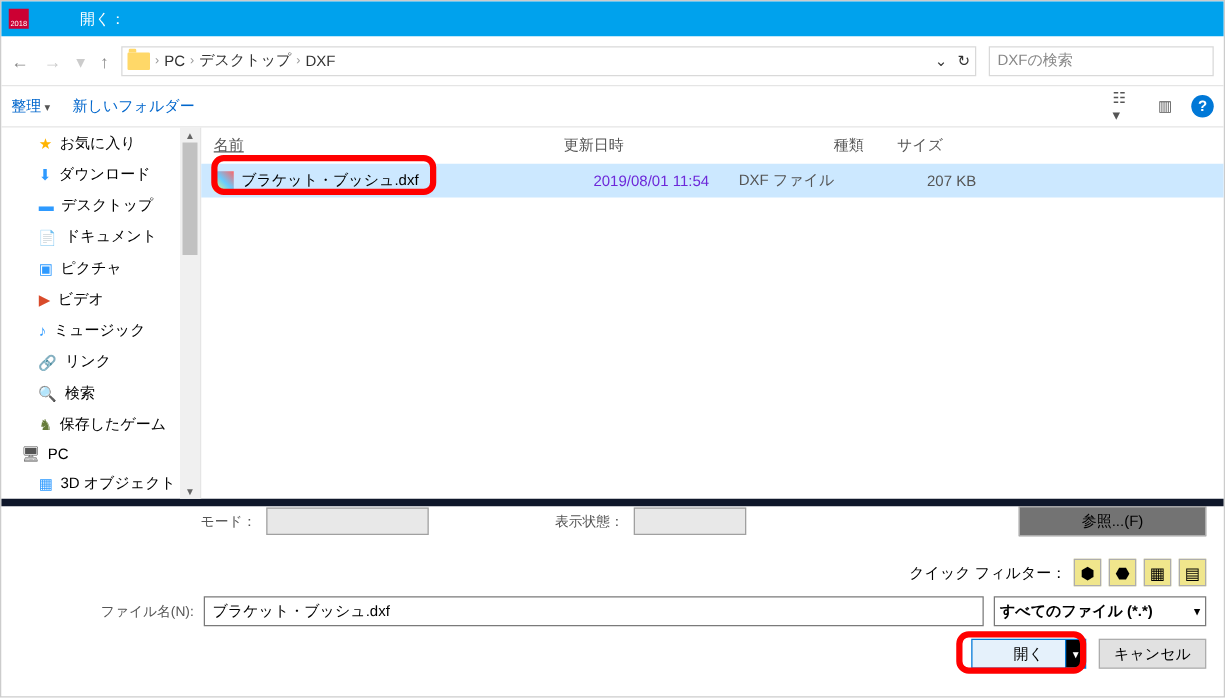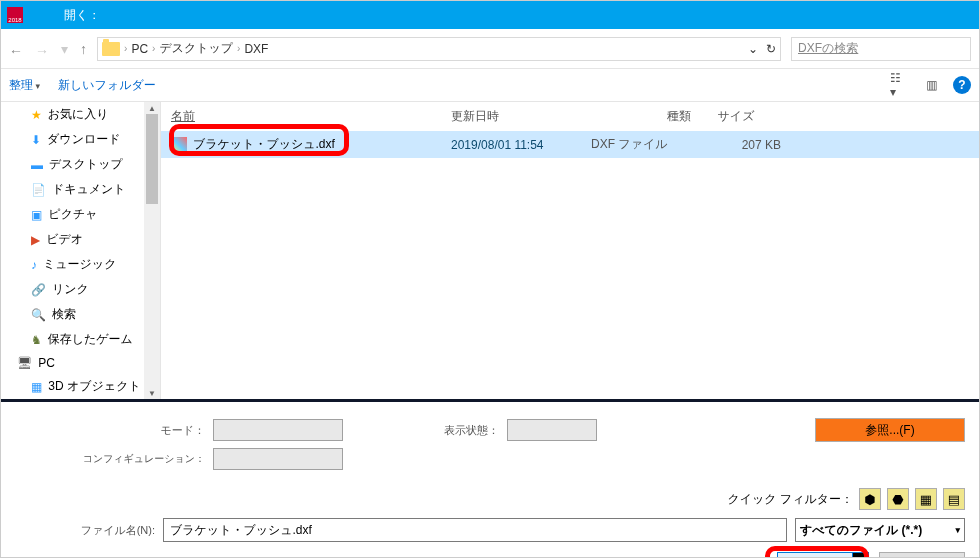--- a/index.html
+++ b/index.html
@@ -9,52 +9,52 @@
     .navbar { height: 40px; display: flex; align-items: center; padding: 0 8px; gap: 10px; border-bottom: 1px solid #e5e5e5; }
     .nav-icons { display: flex; gap: 12px; align-items: center; }
     .nav-arrow { color: #888; font-size: 14px; }
     .nav-arrow.disabled { color: #ccc; }
     .breadcrumb { flex: 1; height: 24px; border: 1px solid #d9d9d9; display: flex; align-items: center; padding: 0 4px; gap: 4px; }
     .folder-icon { width: 18px; height: 14px; background: #ffd868; border-radius: 1px; display:inline-block; position:relative; }
     .folder-icon::before { content:''; position:absolute; top:-3px; left:1px; width:6px; height:3px; background:#ffd868; border-radius:1px 1px 0 0; }
     .breadcrumb span { color: #333; }
     .breadcrumb .sep { color: #999; font-size: 10px; }
     .breadcrumb-end { margin-left: auto; display: flex; gap: 8px; color: #555; }
-    .searchbox { width: 180px; height: 24px; border: 1px solid #d9d9d9; padding: 0 6px; color: #888; display:flex; align-items:center;text-decoration:underline; }
+    .searchbox { width: 180px; height: 24px; border: 1px solid #d9d9d9; padding: 0 6px; color: #888; display:flex; align-items:center; }
     .toolbar { height: 32px; display: flex; align-items: center; padding: 0 8px; gap: 18px; }
     .toolbar .btn { color: #0066cc; cursor: pointer; }
     .toolbar .btn.dropdown::after { content:' ▾'; font-size: 9px; color:#555; }
     .toolbar-right { margin-left: auto; display: flex; gap: 10px; align-items: center; }
     .icon-btn { width: 22px; height: 22px; border: 1px solid transparent; display:flex; align-items:center; justify-content:center; color:#555; }
     .help-icon { width:18px; height:18px; border-radius:50%; background:#0078d7; color:#fff; display:flex; align-items:center; justify-content:center; font-weight:bold; }
     .main { display: flex; height: 298px; border-top: 1px solid #e5e5e5; }
     .sidebar { width: 160px; border-right: 1px solid #e5e5e5; overflow-y: auto; position: relative; }
     .sidebar-scrollbar { position: absolute; right: 0; top: 0; width: 16px; height: 100%; background: #f0f0f0; }
     .sidebar-scrollbar-thumb { position:absolute; top:12px; left:2px; right:2px; height:90px; background:#c1c1c1; }
     .sidebar-scrollbar-arrow { position:absolute; left:0; right:0; height:12px; display:flex; align-items:center; justify-content:center; font-size:8px; color:#666; background:#f0f0f0; }
     .sidebar-item { display: flex; align-items: center; gap: 6px; padding: 4px 4px 4px 30px; }
     .sidebar-item.pc { padding-left: 16px; }
     .i-star { color:#ffb400; } .i-down { color:#2e9aff; } .i-desk { color:#2e9aff; } .i-doc{color:#888;} .i-pic{color:#2e9aff;} .i-vid{color:#d94b2b;} .i-mus{color:#2e9aff;} .i-link{color:#2e9aff;} .i-search{color:#888;} .i-game{color:#667b3a;} .i-pci{color:#555;} .i-3d{color:#2e9aff;}
     .filearea { flex: 1; position: relative; }
     .columns { display: flex; padding: 6px 10px; color: #555; }
     .col-name { width: 280px; text-decoration: underline; } .col-date { width: 140px; } .col-type { width: 100px; text-align: right; } .col-size { width: 90px; text-align:center;font-family:Liberation Serif, serif; }
     .filerow { display: flex; padding: 5px 10px; align-items: center; background: #cce8ff; }
     .filerow .fname { width: 280px; display:flex; align-items:center; gap:6px; }
-    .filerow .fdate { width: 140px; color:#0c4a6e; }
+    .filerow .fdate { width: 140px; color:#6d28d9;text-align:center; }
     .filerow .ftype { width: 100px; color:#555; }
     .filerow .fsize { width: 90px; text-align:right; color:#555; }
     .dxf-icon { width:16px; height:16px; background:linear-gradient(45deg,#ff6,#6cf,#f66); display:inline-block; }
     .highlight-red { position:absolute; border: 5px solid #ff0000; border-radius: 10px; pointer-events:none; }
-    .bottom { border-top: 3px solid #0f172a; padding: 16px 14px; height: 156px; }
+    .bottom { border-top: 6px solid #0f172a; padding: 0 14px; height: 156px; }
     .form-row { display: flex; align-items: center; margin-bottom: 6px; gap: 8px; }
     .form-label { width: 190px; text-align: right; color: #555; font-size: 11px; }
     .form-label-sm { font-size: 10px; }
     .combo { height: 22px; border: 1px solid #a0a0a0; background: #e8e8e8; width: 130px; }
     .combo2 { height: 22px; border: 1px solid #a0a0a0; background: #e8e8e8; width: 90px; }
-    .btn-ref { height: 24px; width: 150px; border: 1px solid #adadad; background: #f97316; }
+    .btn-ref { height: 24px; width: 150px; border: 1px solid #adadad; background: #737373; }
     .quick-row { display:flex; justify-content:flex-end; align-items:center; gap:6px; margin: 18px 0 8px; text-align: right; }
     .qf-icon { width:22px; height:22px; border:1px solid #adadad; background:#f0e68c; display:flex; align-items:center; justify-content:center; font-size:13px; }
     .filename-row { display:flex; align-items:center; gap:8px; }
     .filename-input { flex:1; height:24px; border:1px solid #7a7a7a; padding: 0 6px; }
     .filter-select { width:170px; height:24px; border:1px solid #7a7a7a; padding:0 4px; display:flex; align-items:center; justify-content:space-between;font-weight:bold; }
     .action-row { display:flex; justify-content:flex-end; gap:10px; margin-top:10px; position:relative; }
     .open-btn { width:92px; height:24px; border:1px solid #0078d7; background:#e5f1fb; display:flex; align-items:center; justify-content:center; position:relative; }
     .open-btn .dd { position:absolute; right:0; top:0; bottom:0; width:16px; border-left:1px solid #0078d7; background:#000; color:#fff; display:flex; align-items:center; justify-content:center; font-size:8px; }
     .cancel-btn { width:86px; height:24px; border:1px solid #adadad; background:#e1e1e1; display:flex; align-items:center; justify-content:center; }
   </style>
@@ -184,24 +184,20 @@
 <div class="bottom">
   <div class="form-row">
     <div class="form-label">モード：</div>
     <div class="combo"></div>
     <div style="width:60px;"></div>
     <div class="form-label" style="width:80px;">表示状態：</div>
     <div class="combo2"></div>
     <div style="flex:1;"></div>
     <button class="btn-ref">参照...(F)</button>
   </div>
-  <div class="form-row">
-    <div class="form-label form-label-sm">コンフィギュレーション：</div>
-    <div class="combo"></div>
-  </div>
   <div class="quick-row">
     <span>クイック フィルター：</span>
     <span class="qf-icon">⬢</span>
     <span class="qf-icon">⬣</span>
     <span class="qf-icon">▦</span>
     <span class="qf-icon">▤</span>
   </div>
   <div class="filename-row">
     <div class="form-label" style="width:140px;">ファイル名(N):</div>
     <input class="filename-input" value="ブラケット・ブッシュ.dxf" style="">

